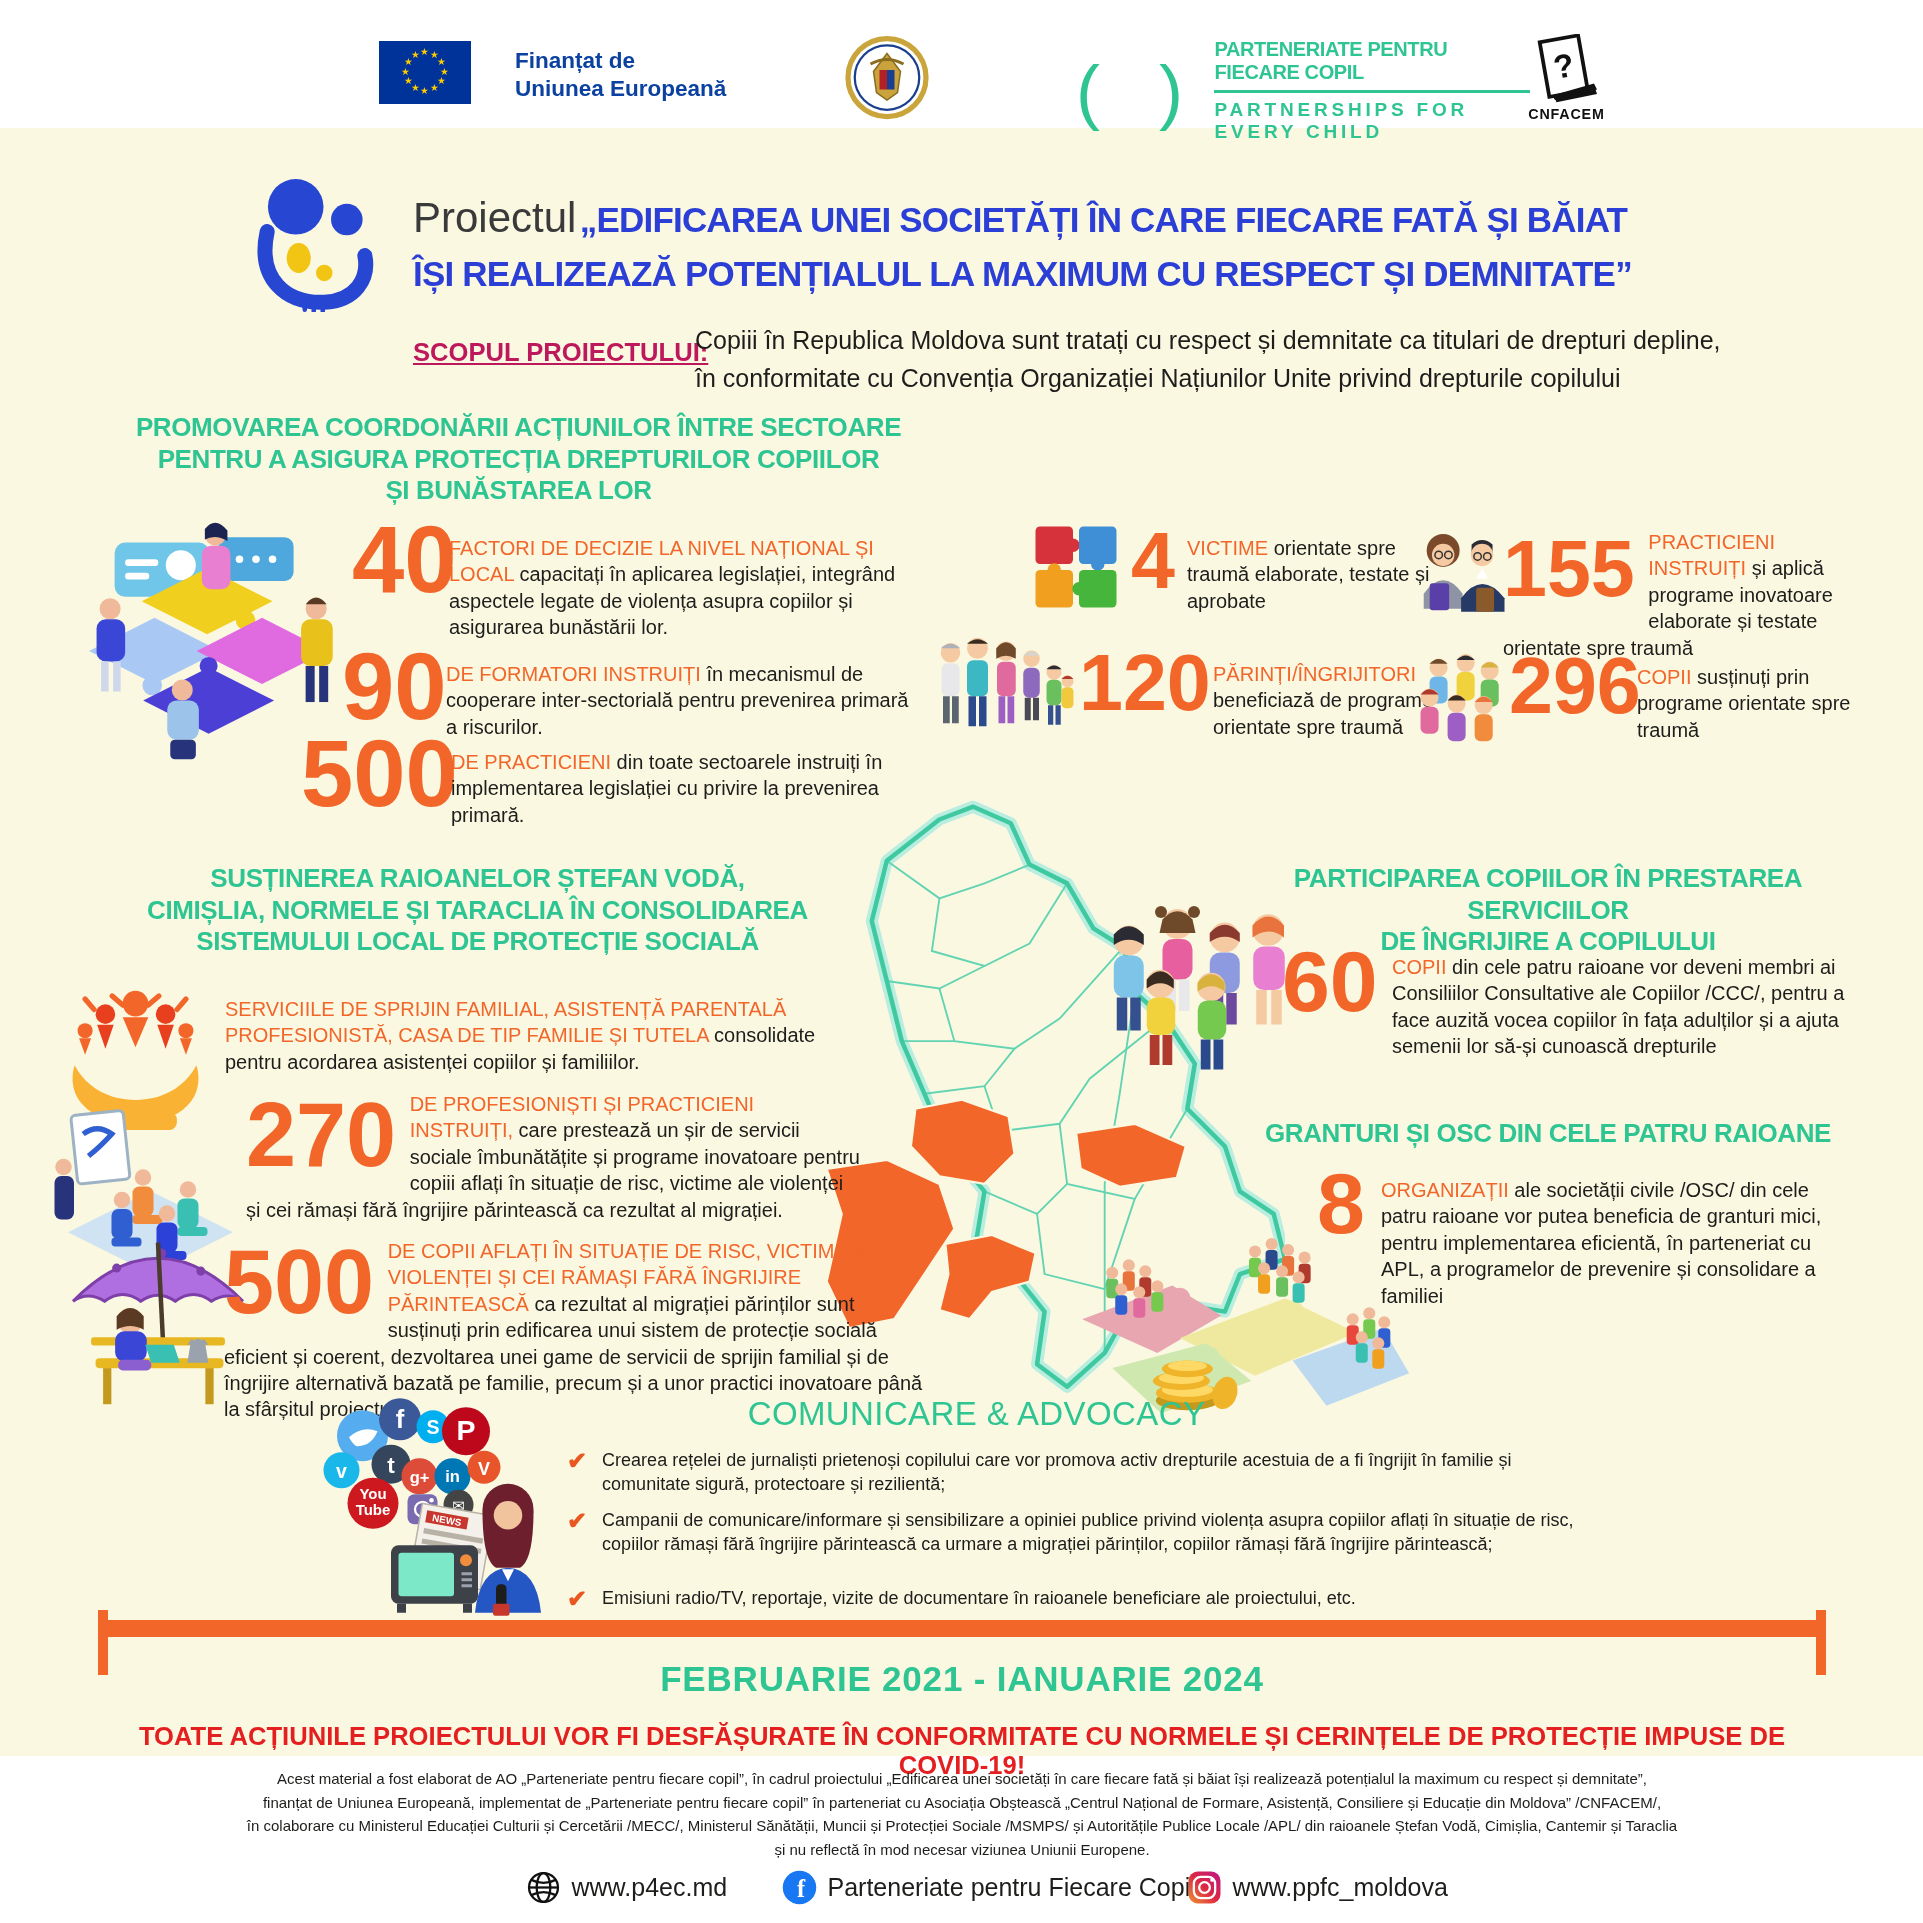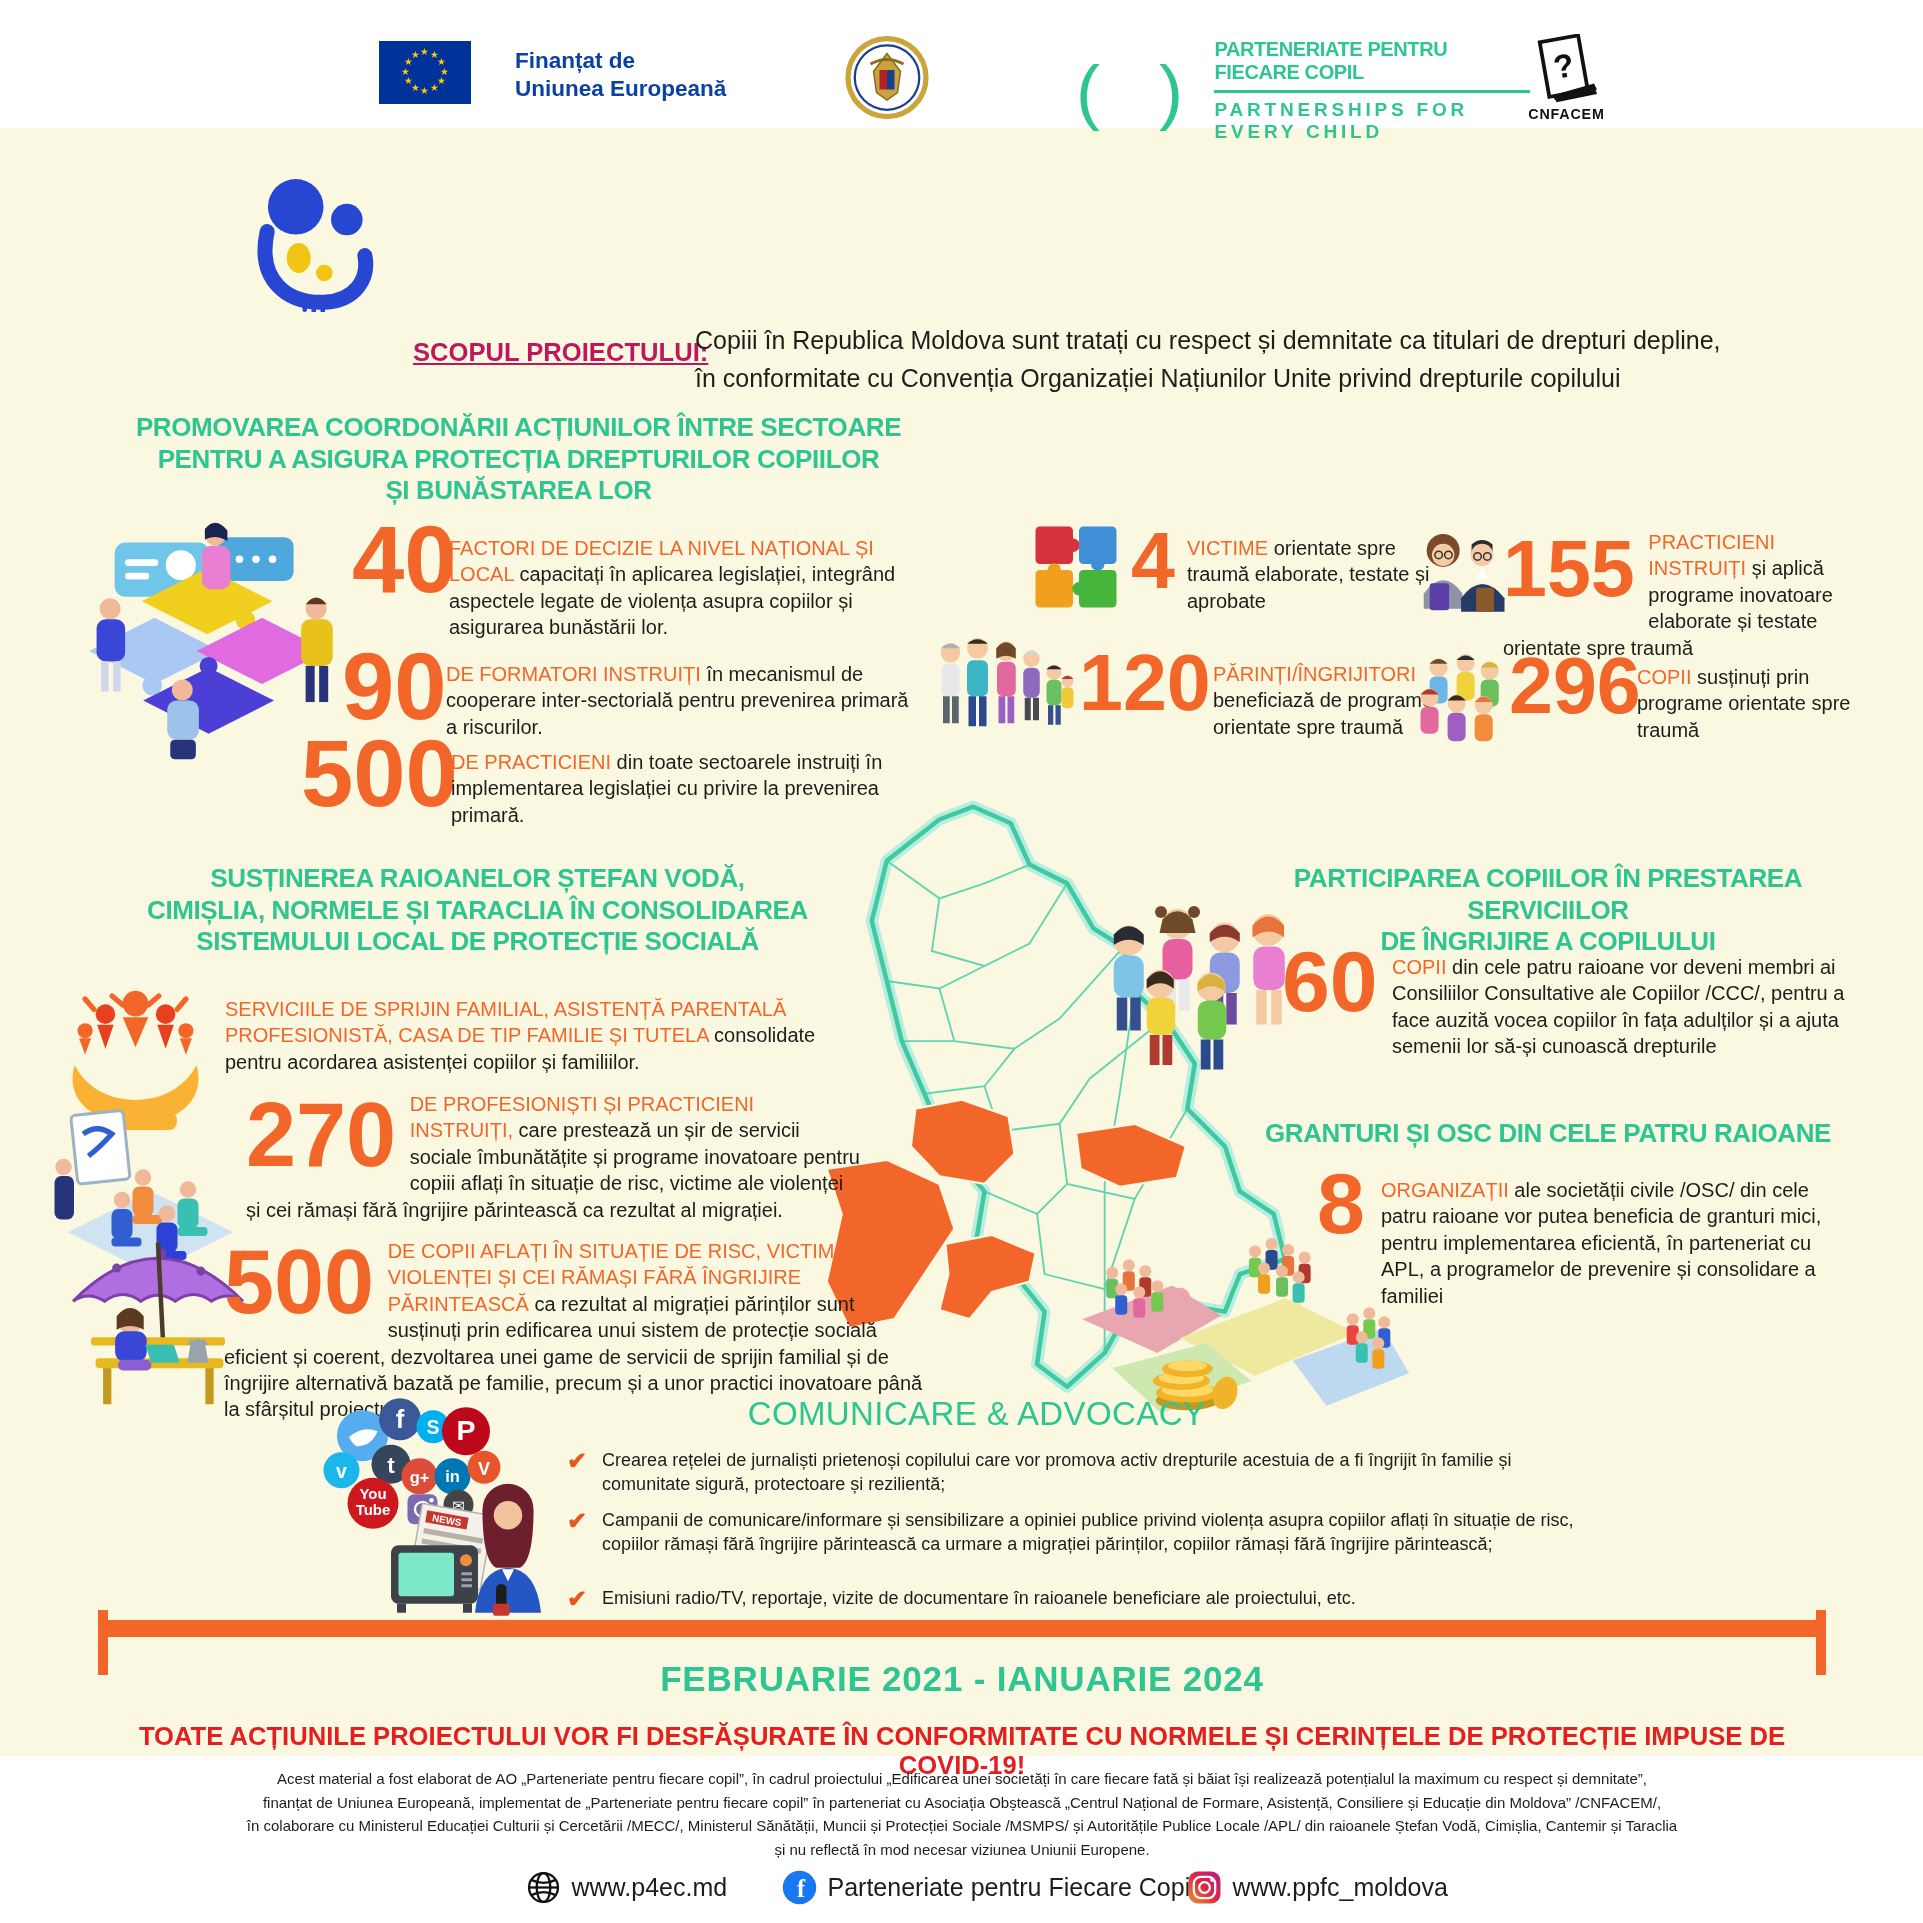--- a/index.html
+++ b/index.html
@@ -79,20 +79,25 @@
 
   <svg class="abs" style="left:252px;top:173px;" width="128" height="139" viewBox="0 0 170 185">
     <circle cx="58" cy="45" r="37" fill="#2746d2"></circle>
     <circle cx="126" cy="62" r="21" fill="#2746d2"></circle>
     <ellipse cx="62" cy="113" rx="16" ry="20" fill="#f2c514"></ellipse>
     <circle cx="96" cy="133" r="11" fill="#f2c514"></circle>
     <path d="M20 78 C6 142 46 174 96 172 C138 170 156 140 150 110" fill="none" stroke="#2746d2" stroke-width="20" stroke-linecap="round"></path>
     <path d="M70 168 L70 182 M82 170 L82 184 M94 170 L94 184" stroke="#2746d2" stroke-width="6" stroke-linecap="round"></path>
   </svg>
 
+  <div class="abs" style="left:413px;top:188px;width:1338px;line-height:1.45;">
+    <div><span class="title-prefix" style="font-size:42px;">Proiectul</span>
+      <span class="title-blue" style="font-size:35px;">„EDIFICAREA UNEI SOCIETĂȚI ÎN CARE FIECARE FATĂ ȘI BĂIAT</span></div>
+    <div><span class="title-blue" style="font-size:35px;">ÎȘI REALIZEAZĂ POTENȚIALUL LA MAXIMUM CU RESPECT ȘI DEMNITATE”</span></div>
+  </div>
 
   <div class="abs" style="left:413px;top:338px;font-size:25.6px;font-weight:800;color:#be185d;text-decoration:underline;">SCOPUL PROIECTULUI:</div>
   <div class="abs pre" style="left:695px;top:322px;width:1067px;font-size:25px;line-height:1.5;color:#1d1d1b;">Copiii în Republica Moldova sunt tratați cu respect și demnitate ca titulari de drepturi depline,
 în conformitate cu Convenția Organizației Națiunilor Unite privind drepturile copilului</div>
 
   <div class="abs gh" style="left:124px;top:412px;width:789px;font-size:26px;">PROMOVAREA COORDONĂRII ACȚIUNILOR ÎNTRE SECTOARE
 PENTRU A ASIGURA PROTECȚIA DREPTURILOR COPIILOR
 ȘI BUNĂSTAREA LOR</div>
 
   <svg class="abs" style="left:68px;top:496px;" width="282" height="282" viewBox="0 0 375 375">

